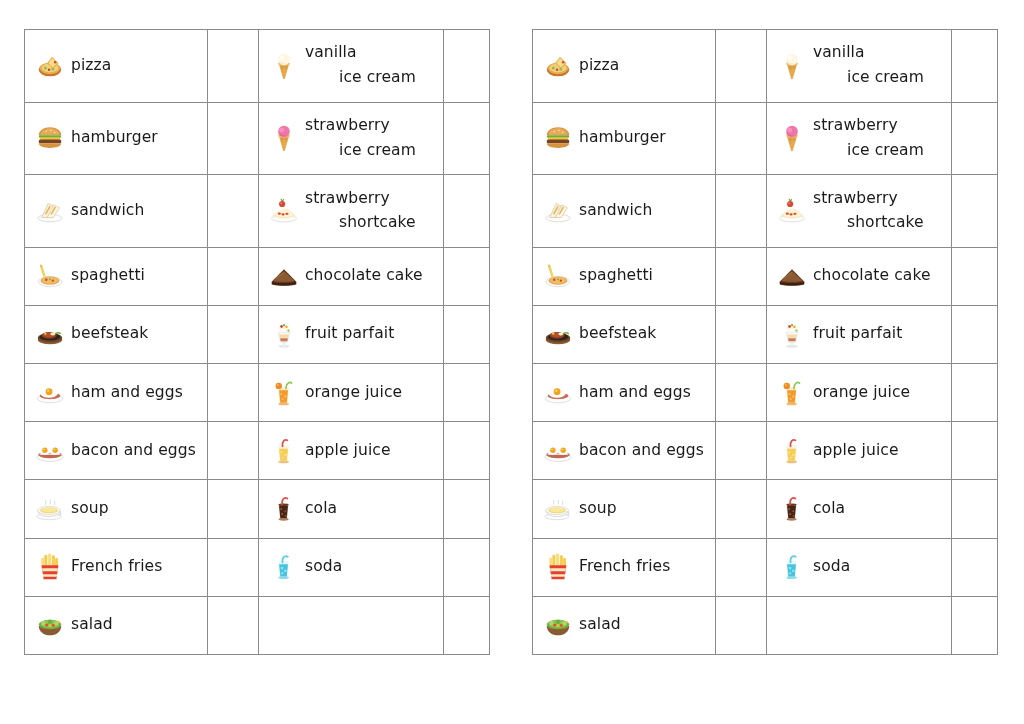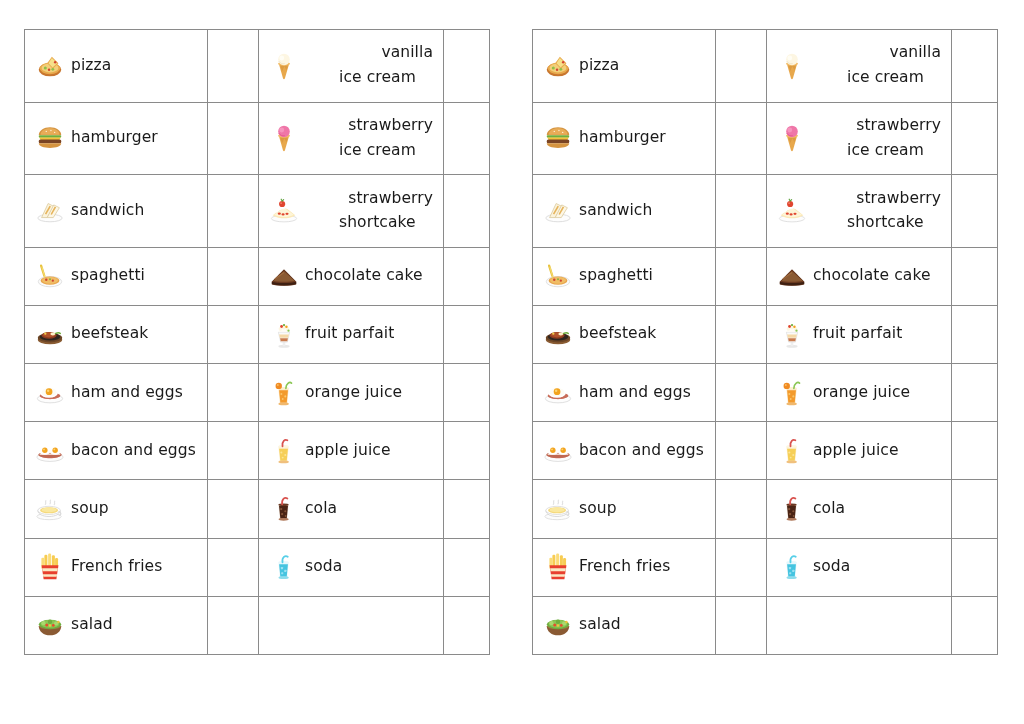--- a/index.html
+++ b/index.html
@@ -74,21 +74,21 @@
   }
 
   
   .label.two-line {
     white-space: normal;
     display: block;
     width: 100%;
   }
   .label .ln1 {
     display: block;
-    text-align: right;
+    text-align: left;
     padding-right: 6px;
   }
   .label .ln2 {
     display: block;
     text-align: left;
     padding-left: 34px;
     margin-top: 7px;
   }
 
   .empty-cell { height: 100%; }

